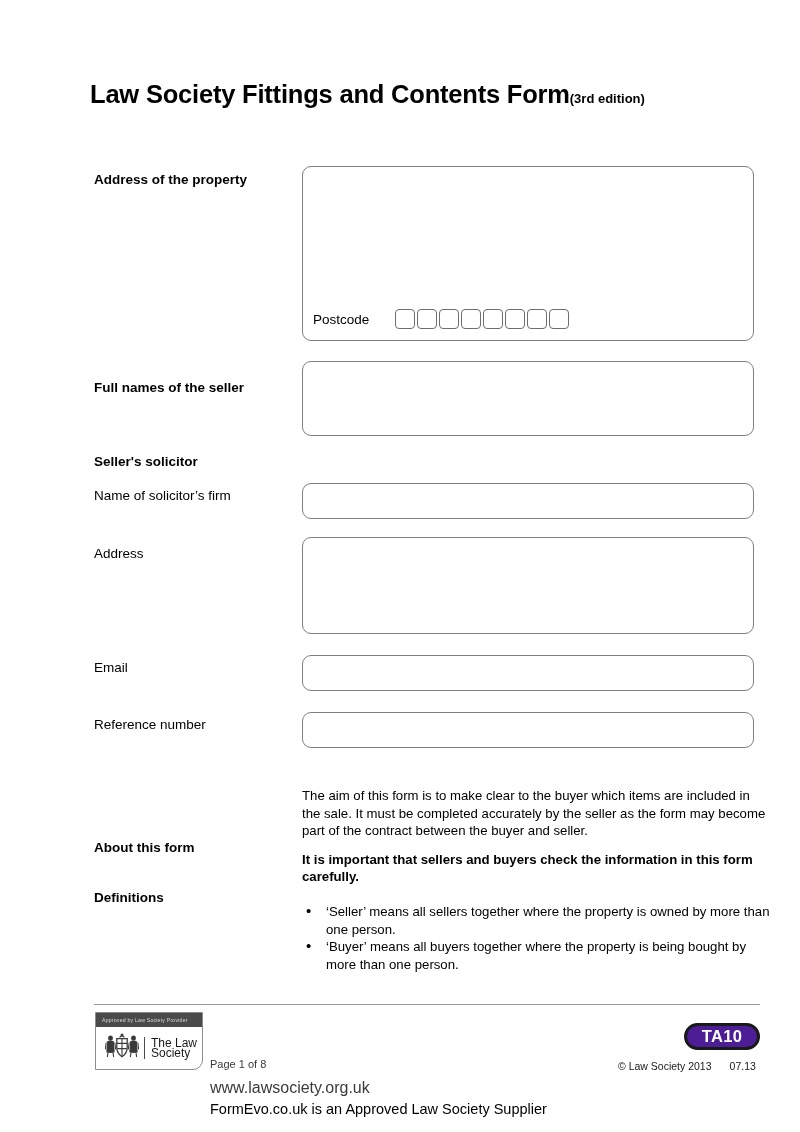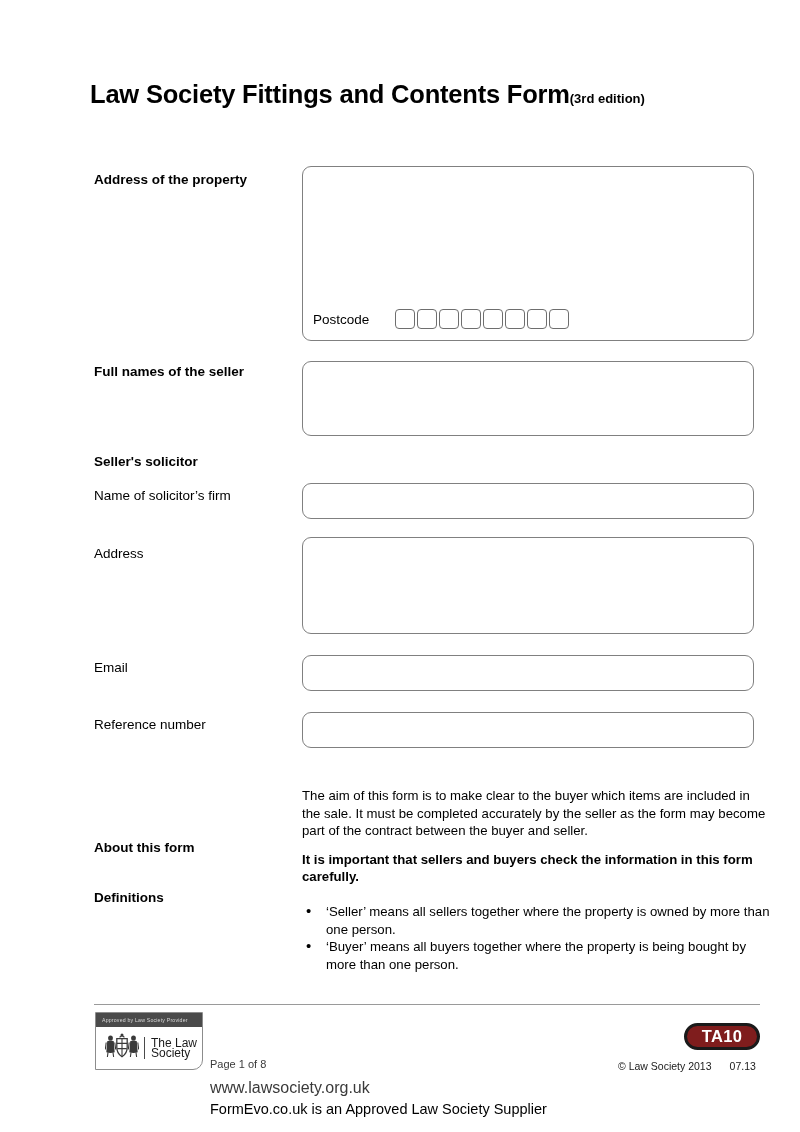--- a/index.html
+++ b/index.html
@@ -191,21 +191,21 @@
   }
 
   .ta-badge {
     position: absolute;
     left: 684px;
     top: 1023px;
     width: 76px;
     height: 27px;
     border: 3px solid #1a1a1a;
     border-radius: 14px;
-    background: #7f1d1d;
+    background: #4c1d95;
     color: #ffffff;
     font-size: 16.5px;
     font-weight: bold;
     line-height: 21px;
     text-align: center;
     letter-spacing: 0.3px;
   }
 
   .copy-line {
     position: absolute;
@@ -232,21 +232,21 @@
     <span class="pc-cell"></span>
     <span class="pc-cell"></span>
     <span class="pc-cell"></span>
     <span class="pc-cell"></span>
     <span class="pc-cell"></span>
     <span class="pc-cell"></span>
     <span class="pc-cell"></span>
     <span class="pc-cell"></span>
   </div>
 
-  <div class="lbl bold" style="top:364px;">Full names of the seller</div>
+  <div class="lbl bold" style="top:380px;">Full names of the seller</div>
   <div class="box" style="top:361px; width:452px; height:75px;"></div>
 
   <div class="lbl bold" style="top:454px;">Seller's solicitor</div>
 
   <div class="lbl" style="top:488px;">Name of solicitor’s firm</div>
   <div class="box" style="top:483px; width:452px; height:36px;"></div>
 
   <div class="lbl" style="top:546px;">Address</div>
   <div class="box" style="top:537px; width:452px; height:97px;"></div>
 

